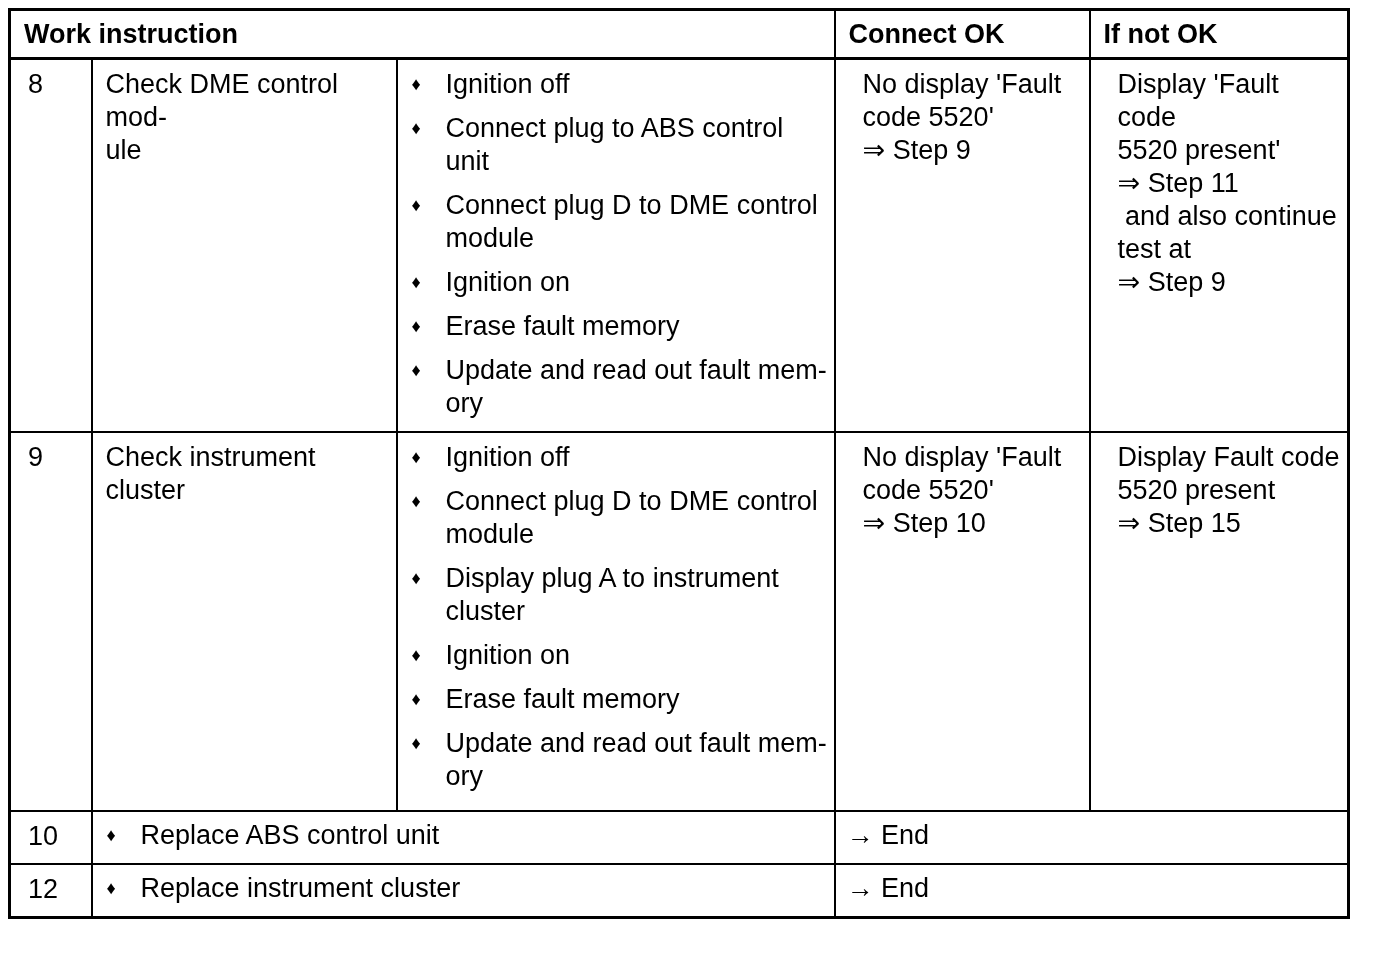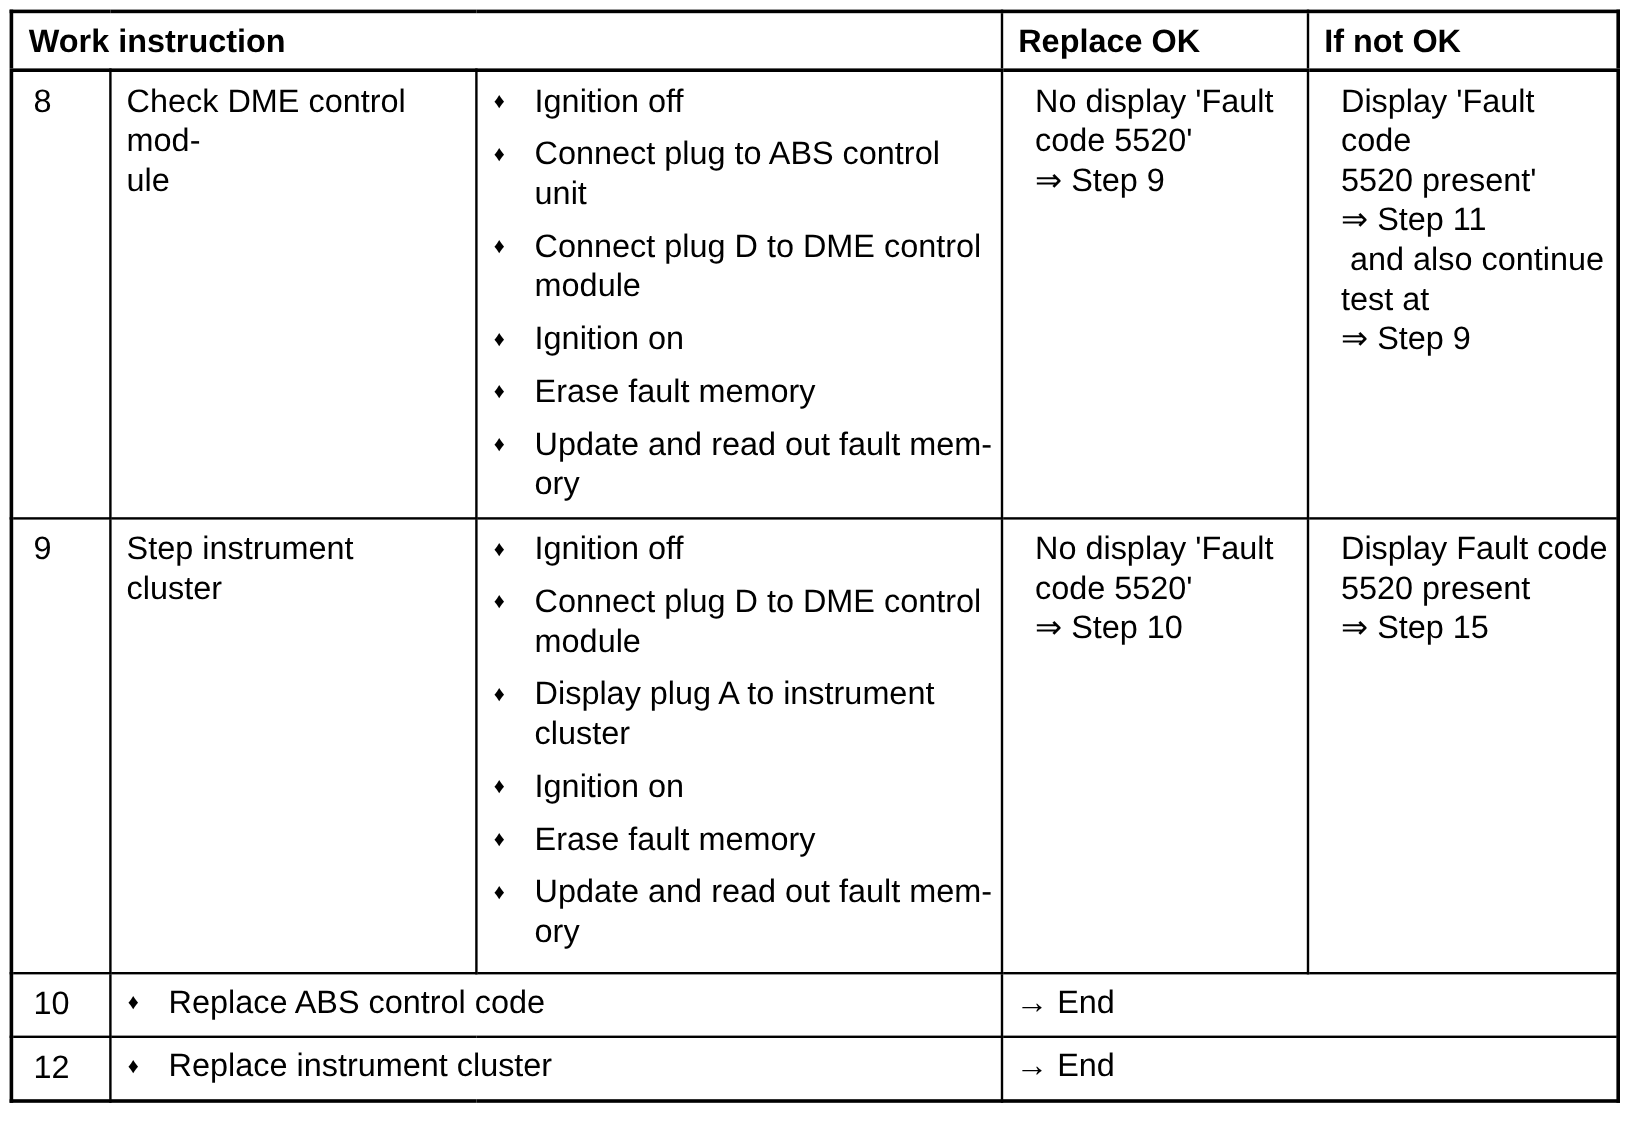--- a/index.html
+++ b/index.html
@@ -89,21 +89,21 @@
     <colgroup>
       <col style="width:82px">
       <col style="width:305px">
       <col style="width:438px">
       <col style="width:255px">
       <col style="width:259px">
     </colgroup>
     <thead>
       <tr class="h-header">
         <th colspan="3">Work instruction</th>
-        <th>Replace OK</th>
+        <th>Connect OK</th>
         <th>If not OK</th>
       </tr>
     </thead>
     <tbody>
       <tr class="h-row8">
         <td class="step">8</td>
         <td class="title">Check DME control mod-
 ule</td>
         <td class="actions">
           <div class="bullet-item">
@@ -140,21 +140,21 @@
         <td class="result">Display 'Fault code
 5520 present'
 ⇒ Step 11
 &nbsp;and also continue
 test at
 ⇒ Step 9</td>
       </tr>
 
       <tr class="h-row9">
         <td class="step">9</td>
-        <td class="title">Step instrument cluster</td>
+        <td class="title">Check instrument cluster</td>
         <td class="actions">
           <div class="bullet-item">
             <span class="bullet">♦</span>
             <span class="bullet-text">Ignition off</span>
           </div>
           <div class="bullet-item">
             <span class="bullet">♦</span>
             <span class="bullet-text">Connect plug D to DME control
 module</span>
           </div>
@@ -183,21 +183,21 @@
         <td class="result">Display Fault code
 5520 present
 ⇒ Step 15</td>
       </tr>
 
       <tr class="h-simple1">
         <td class="step">10</td>
         <td class="merged-action" colspan="2">
           <div class="bullet-item">
             <span class="bullet">♦</span>
-            <span class="bullet-text">Replace ABS control code</span>
+            <span class="bullet-text">Replace ABS control unit</span>
           </div>
         </td>
         <td class="end-cell" colspan="2">→ End</td>
       </tr>
 
 
       <tr class="h-simple3">
         <td class="step">12</td>
         <td class="merged-action" colspan="2">
           <div class="bullet-item">

